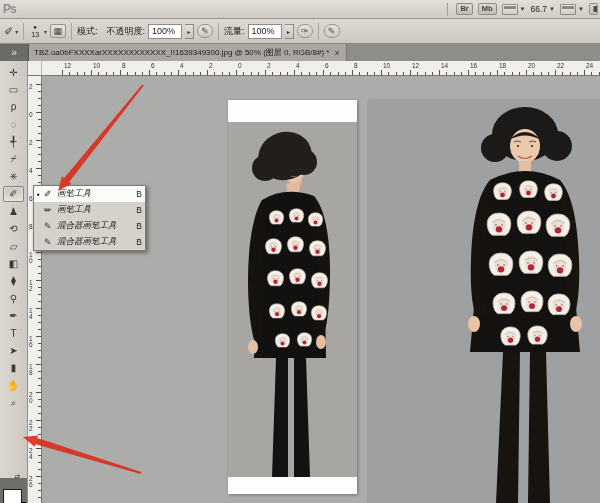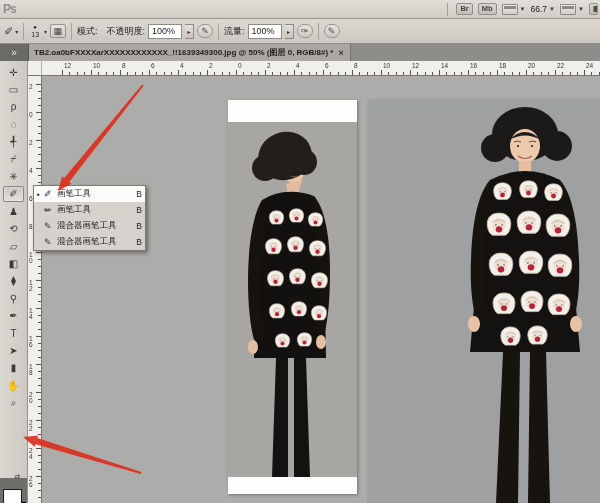--- a/index.html
+++ b/index.html
@@ -65,21 +65,21 @@
   .photo{position:absolute;box-shadow:1px 1px 3px rgba(0,0,0,.35);}
   .photo-left{left:186px;top:24px;width:129px;height:394px;}
   .photo-right{left:326px;top:24px;width:232px;height:403px;}
   .photo svg{display:block;}
   
   .flyout{position:absolute;left:33px;top:185px;width:113px;background:#d6d2cb;border:1px solid #7e7a74;box-shadow:2px 2px 4px rgba(0,0,0,.4);z-index:6;}
   .flyout-row{display:flex;align-items:center;height:16px;font-size:8.5px;color:#111;padding:0 3px;}
   .flyout-row.selected{background:#fbfbfa;}
   .flyout-bullet{width:7px;font-size:8px;color:#111;}
   .flyout-icon{width:13px;font-size:9px;color:#234;}
-  .flyout-label{flex:1;white-space:nowrap;overflow:hidden;}
+  .flyout-label{flex:1;white-space:nowrap;overflow:hidden;font-style:italic;}
   .flyout-key{width:8px;text-align:right;color:#222;}
   
   .overlay{position:absolute;left:0;top:0;width:600px;height:503px;z-index:9;pointer-events:none;}
 </style>
 </head>
 <body>
 
 <div class="menubar">
   <span class="ps-logo">Ps</span>
   <div class="mb-right">
@@ -124,21 +124,21 @@
   <span>流量:</span>
   <span class="ob-value">100%</span>
   <span class="mini-btn">▸</span>
   <span class="ob-btnicon" style="border-radius:7px;">✑</span>
   <span class="ob-sep"></span>
   <span class="ob-btnicon" style="border-radius:7px;">✎</span>
 </div>
 
 <div class="tabbar">
   <div class="tab-overflow">»</div>
-  <div class="tab active" style="max-width:343px;font-weight:bold;">
+  <div class="tab active" style="max-width:343px;">
     <span style="overflow:hidden;text-overflow:clip;">TB2.oa0bFXXXXarXXXXXXXXXXXX_!!1639349300.jpg @ 50% (图层 0, RGB/8#) *</span>
     <span class="tab-close">×</span>
   </div>
 </div>
 
 <div class="toolbar">
   <div id="tools-container">
       <div class="tool" style="top: 3px;">✛</div>
       <div class="tool" style="top: 20.4px;">▭</div>
       <div class="tool" style="top: 37.8px;">ρ</div>

